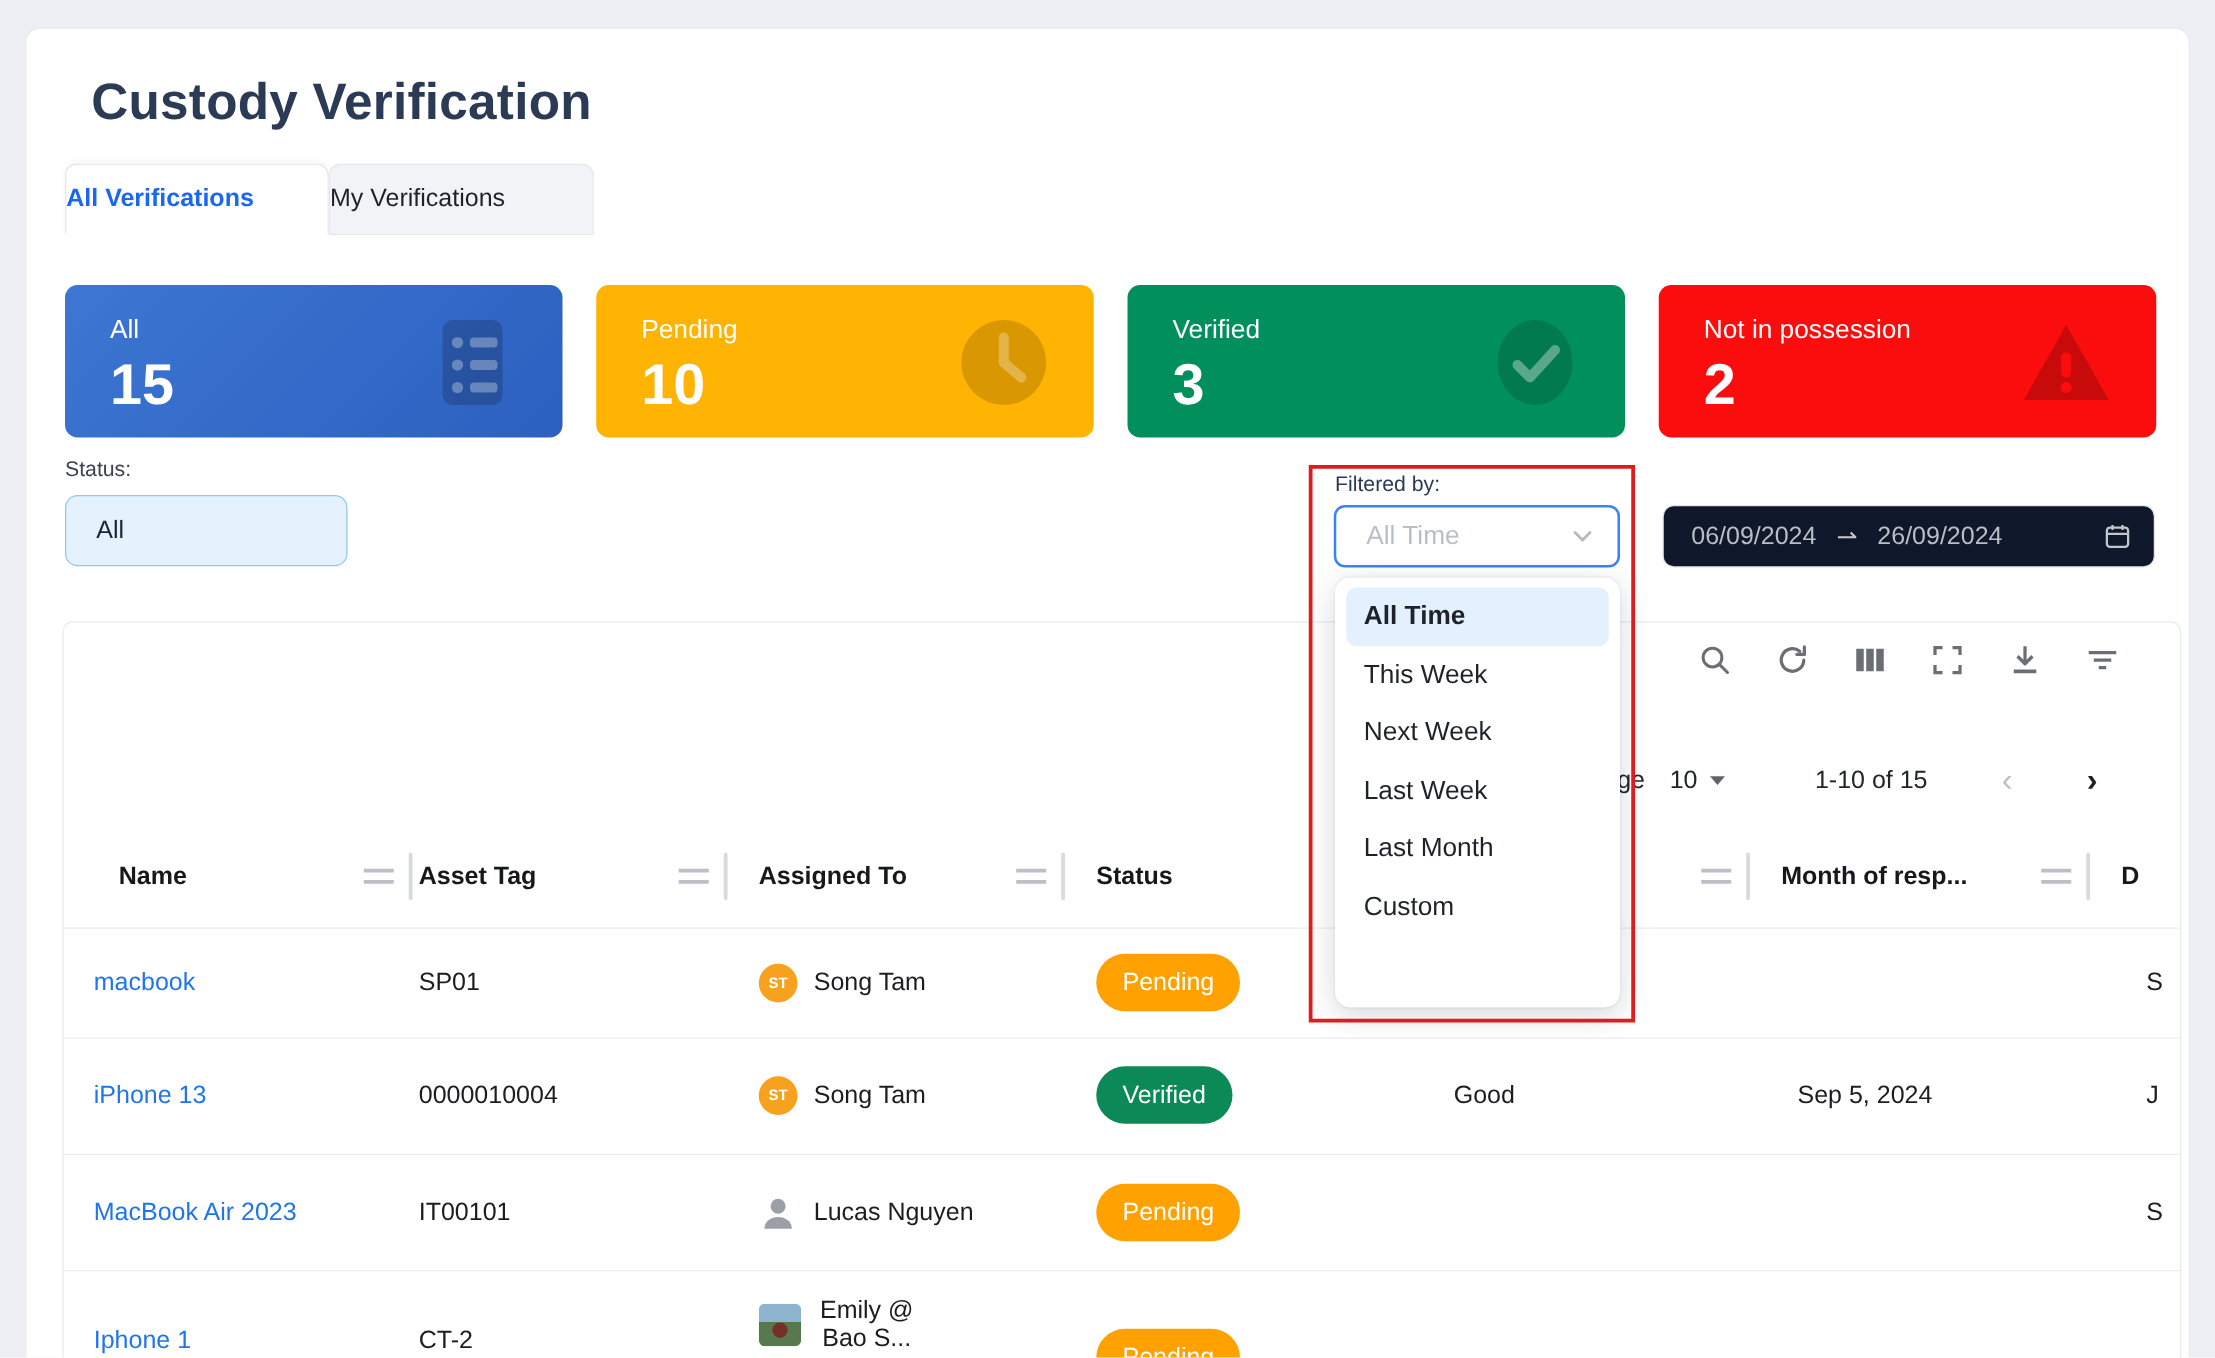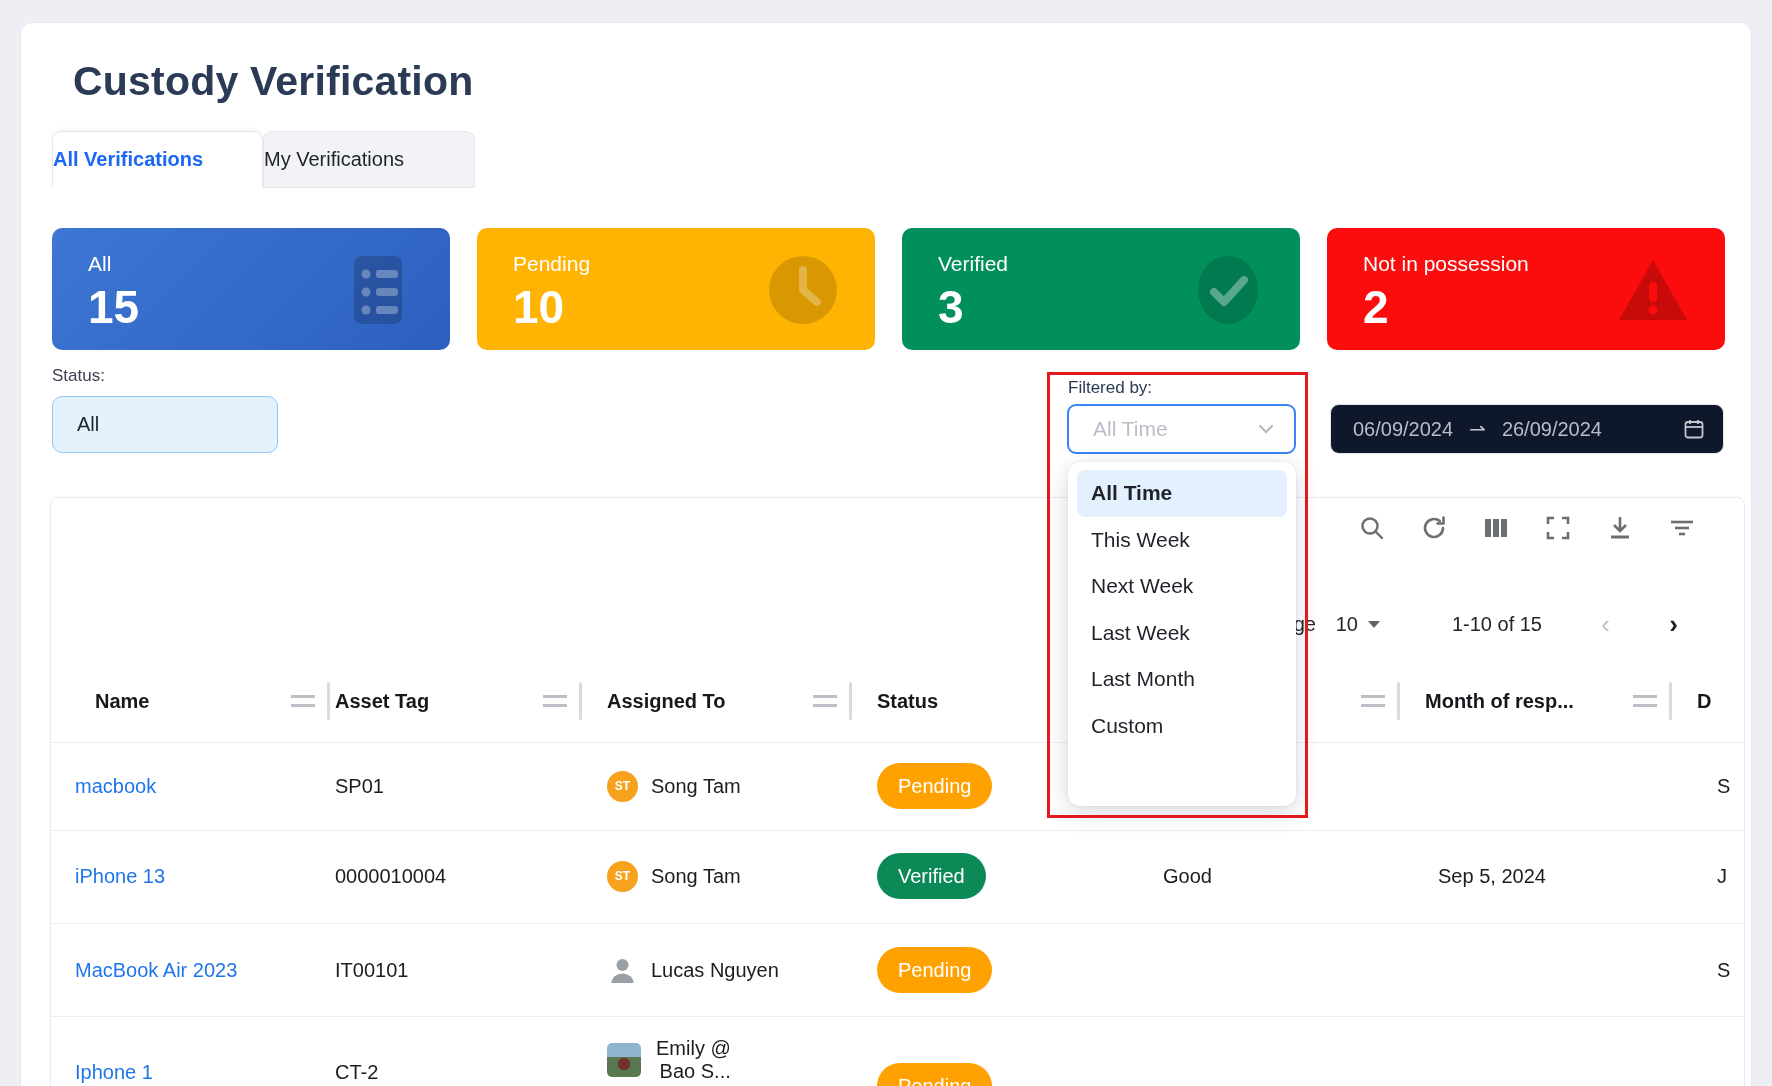--- a/index.html
+++ b/index.html
@@ -162,21 +162,21 @@
     display:flex; align-items:center; justify-content:center;
     margin-right:13px; flex:none;
   }
   .avatar-photo {
     width:34px; height:34px; border-radius:5px; margin-right:15px; flex:none;
     background:
       radial-gradient(circle at 50% 62%, rgba(120,40,40,0.9) 0 22%, transparent 23%),
       linear-gradient(#8fb4cf 0 42%, #58794f 42% 100%);
   }
   .person-icon { margin-right:13px; flex:none; display:block;}
-  .two-line { flex-direction: column; align-items: flex-end; }
+  .two-line { flex-direction: column; align-items: center; }
   .clip-line { font-size:20px; color:#1c1c22; }
 </style>
 </head>
 <body>
 
 <div class="card"></div>
 
 <h1 class="abs page-title">Custody Verification</h1>
 
 <div class="abs tab tab-active">

